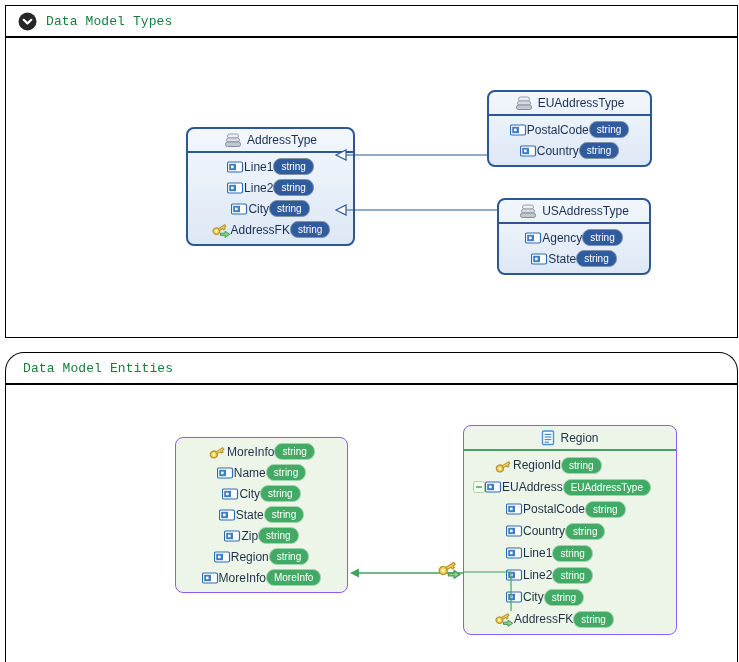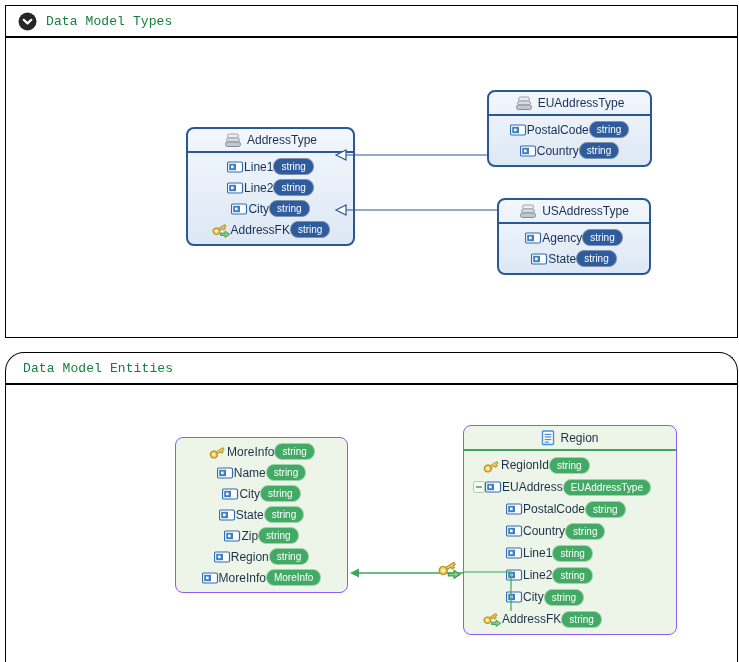--- a/index.html
+++ b/index.html
@@ -20,21 +20,21 @@
   .dbox{position:absolute;box-sizing:border-box;border-radius:8px;font-size:12px;}
   .dbox.blue{border:2px solid #2b5797;background:linear-gradient(180deg,#f2f7fc 0%,#dde8f5 100%);color:#1a2f55;}
   .dbox.green{border:1px solid #8b5cf6;background:#edf5e9;color:#1e3246;}
   .dbox-header{display:flex;align-items:center;justify-content:center;gap:5px;cursor:default;}
   .dbox.blue .dbox-header{height:22px;border-bottom:2px solid #2b5797;}
   .dbox.green .dbox-header{height:23px;border-bottom:2px solid #3fa45f;}
   .dbox-title{font-size:12px;}
   .dbox-body{padding:3px 0 4px 0;}
   .drow{display:flex;align-items:center;gap:0;height:21px;justify-content:center;padding:0 4px;}
   .dbox[data-boxid="Region"] .drow{height:22px;justify-content:flex-start;}
-  .dbox[data-boxid="Region"] .drow.lvl0{padding-left:18px;}
+  .dbox[data-boxid="Region"] .drow.lvl0{padding-left:30px;}
   .dbox[data-boxid="Region"] .drow.lvl1{padding-left:42px;}
   .dbox[data-boxid="Region"] .drow.has-expander{padding-left:9px;}
   .badge{font-size:10px;line-height:15px;padding:0 7px;border-radius:8px;color:#fff;white-space:nowrap;}
   .dbox.blue .badge{background:#2e5c9e;border:1px solid #8494a8;}
   .dbox.green .badge{background:#43aa66;border:1px solid #9ed4ae;}
   .ficon{display:inline-flex;flex:0 0 auto;}
   .flabel{white-space:nowrap;}
   .fk-marker{position:absolute;z-index:4;display:inline-flex;}
 </style>
 </head>

